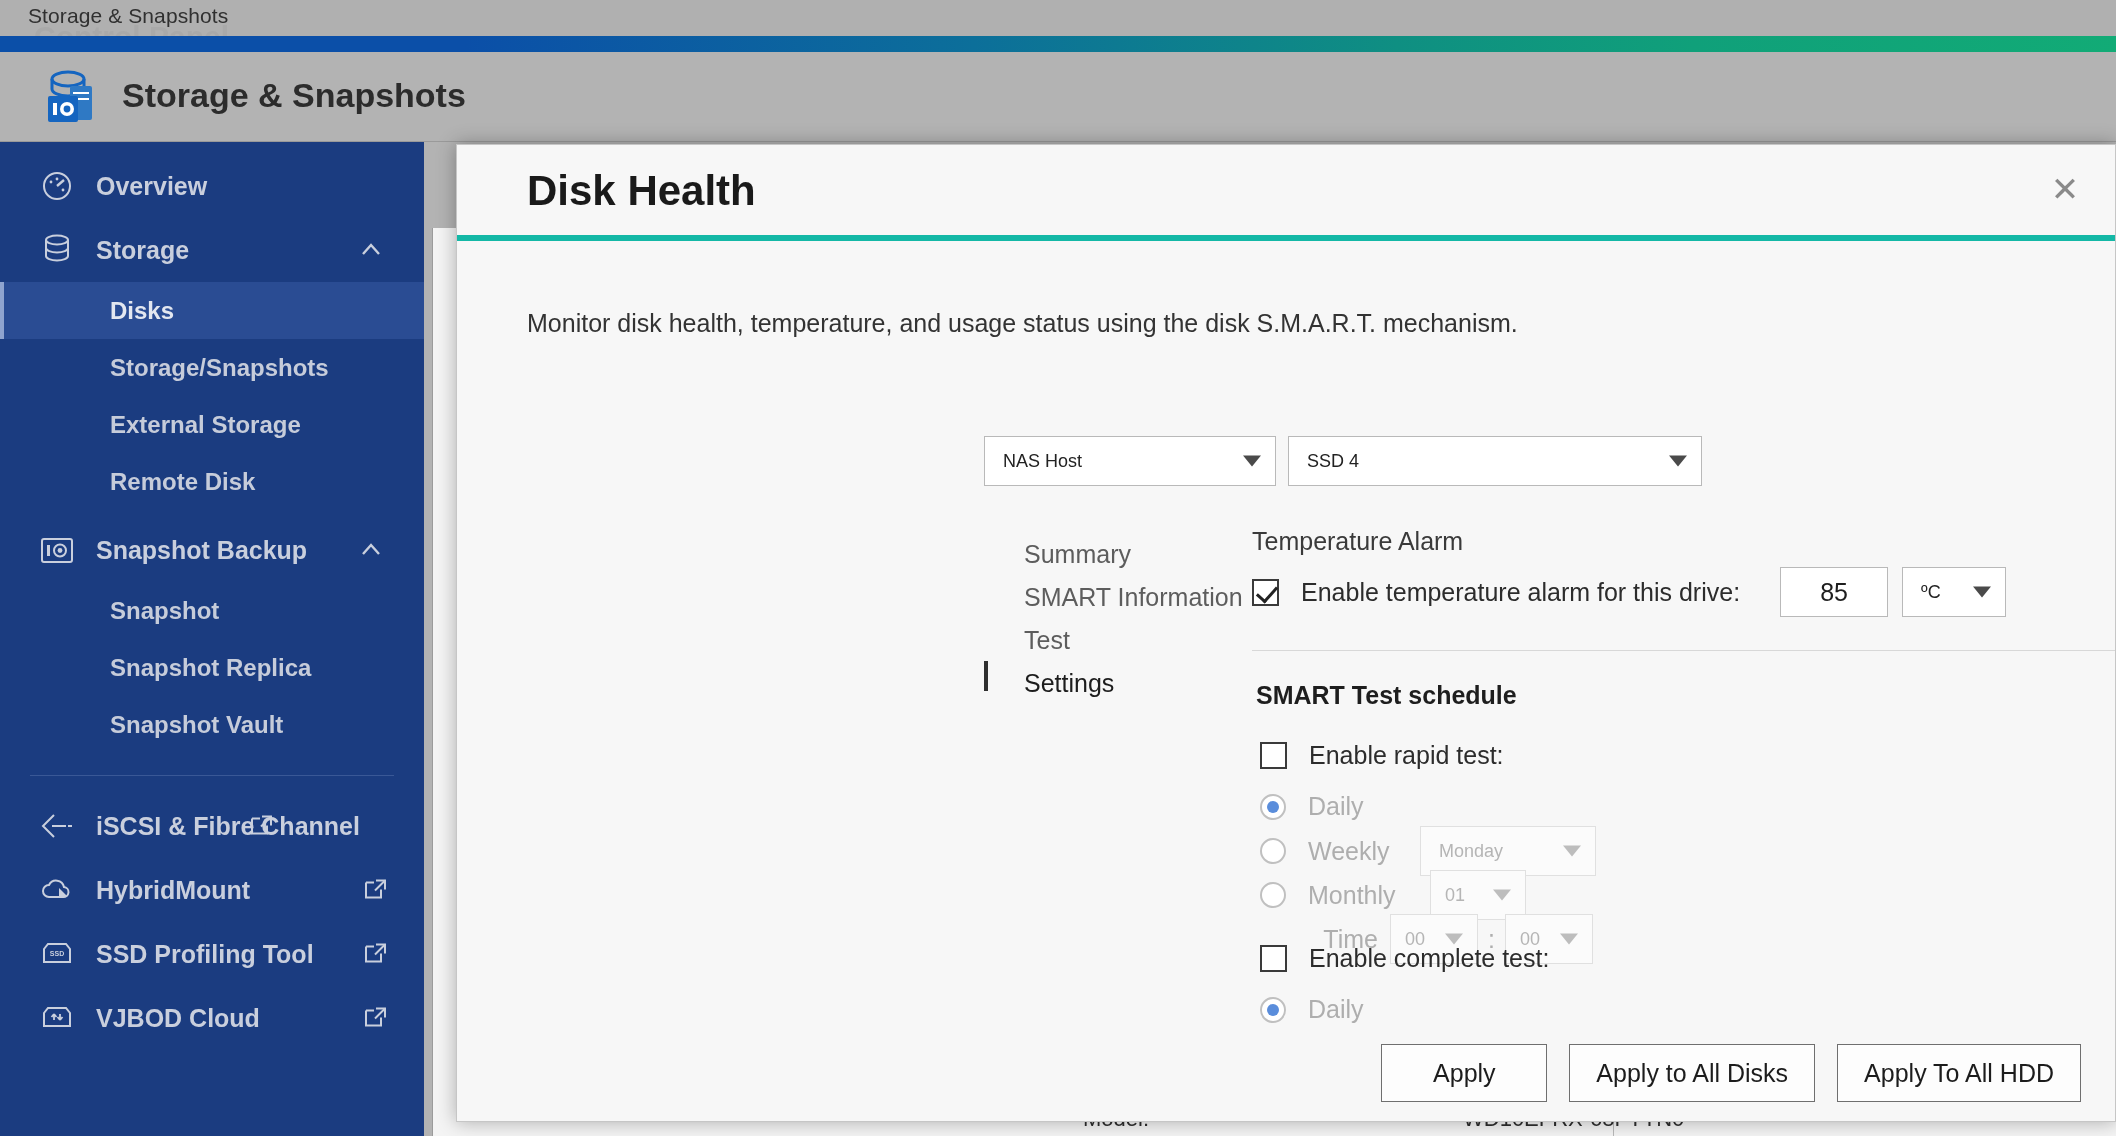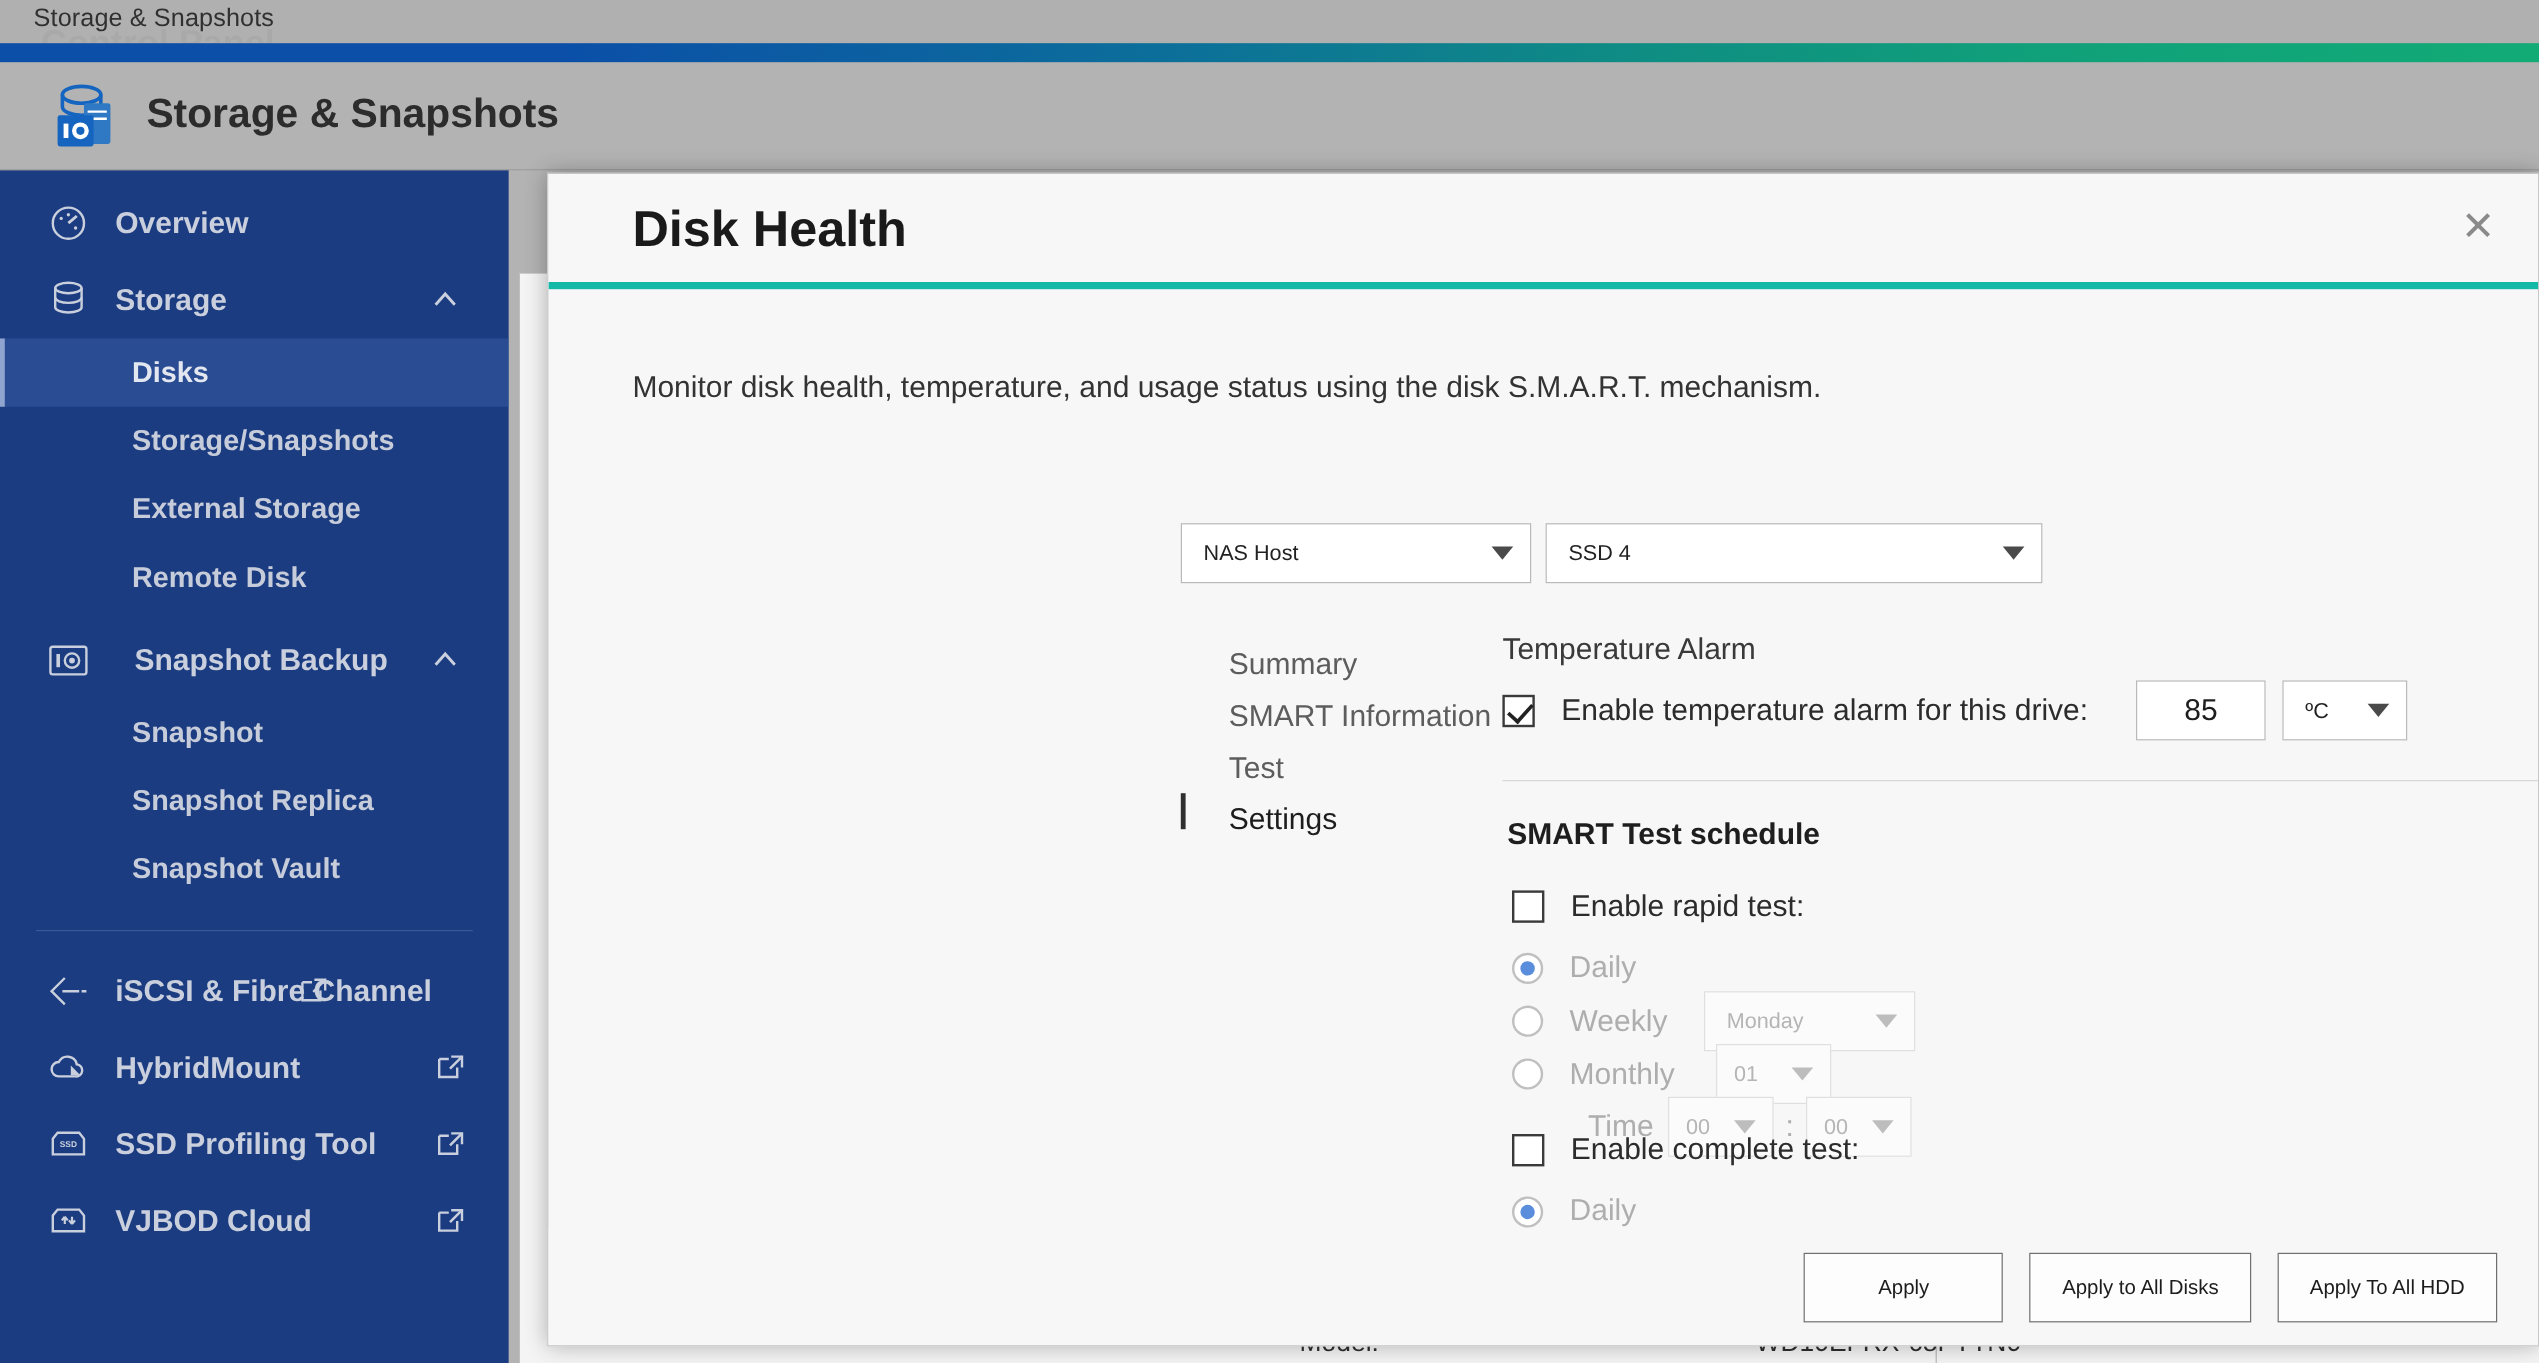--- a/index.html
+++ b/index.html
@@ -209,21 +209,21 @@
   
   .dlg-foot {
     position: absolute; left: 0; bottom: 0; width: 100%; height: 96px;
     background: #f7f7f7;
     display: flex; align-items: center; justify-content: flex-end;
     padding-right: 34px; gap: 22px;
   }
   .btn {
     height: 58px; min-width: 166px; padding: 0 26px;
     background: #fdfdfd; border: 1px solid #6f6f6f; color: #1c1c1c;
-    font-size: 17px; font-family: "Liberation Sans", sans-serif;
+    font-size: 25px; font-family: "Liberation Sans", sans-serif;
     display: flex; align-items: center; justify-content: center; cursor: pointer;
   }
 </style>
 </head>
 <body>
 
 <div id="root">
 
   <div class="titlestrip">
     <div class="ghosttitle">Control Panel</div>
@@ -285,21 +285,21 @@
     <div class="subitem">
       <span>Storage/Snapshots</span>
     </div>
     <div class="subitem">
       <span>External Storage</span>
     </div>
     <div class="subitem">
       <span>Remote Disk</span>
     </div>
 
-    <div class="navitem" style="margin-top:8px;gap:16px;">
+    <div class="navitem" style="margin-top:8px;">
       <span class="nicon">
         <svg viewBox="0 0 34 30" width="34" height="30">
           <rect x="2" y="4" width="30" height="23" rx="2" fill="none" stroke="#c9cfdd" stroke-width="2"></rect>
           <rect x="7" y="10" width="3" height="11" fill="#c9cfdd"></rect>
           <circle cx="20" cy="15.5" r="6" fill="none" stroke="#c9cfdd" stroke-width="2"></circle>
           <circle cx="20" cy="15.5" r="2.4" fill="#c9cfdd"></circle>
         </svg>
       </span>
       <span>Snapshot Backup</span>
       <span class="chev">

